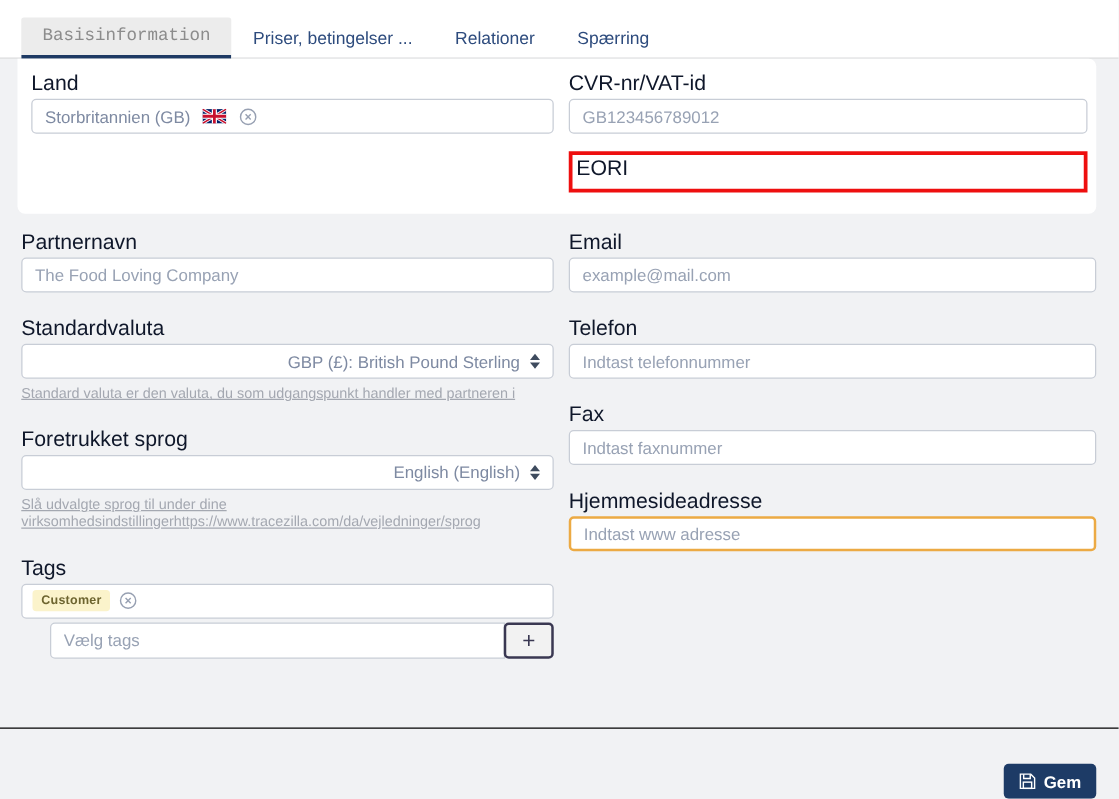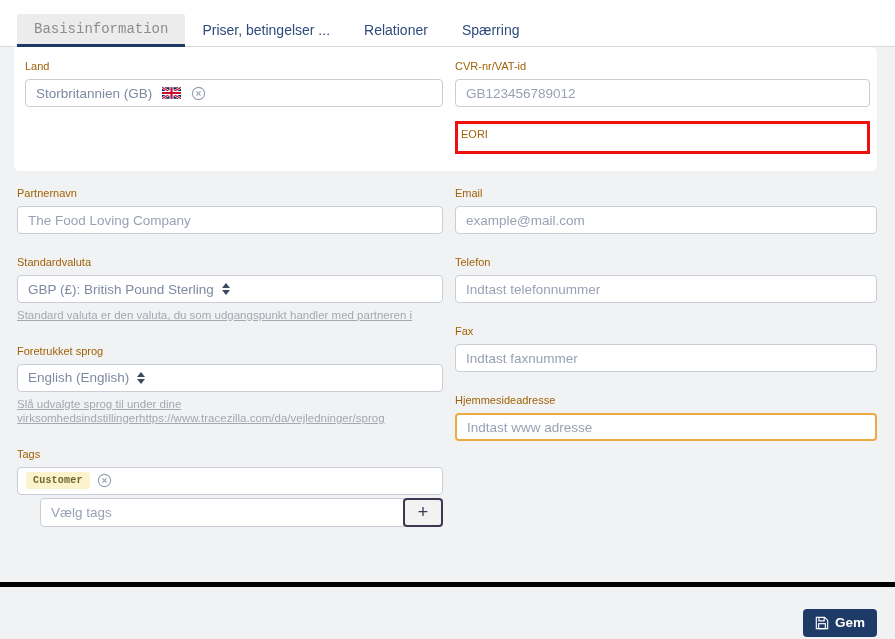--- a/index.html
+++ b/index.html
@@ -59,22 +59,22 @@
     grid-template-columns: 426px 1fr;
     column-gap:12px;
     align-items:start;
   }
   .col { display:flex; flex-direction:column; }
 
   .form-group { margin-bottom:19px; }
   .form-group:last-child { margin-bottom:0; }
 
   .field-label {
-    font-size:11px;
-    color:#a16207;
+    font-size:17px;
+    color:#0f172a;
     margin-bottom:3px;
     line-height:19px;
   }
 
   .text-input, .fake-input, .select-box {
     width:100%;
     height:28px;
     border:1px solid #c8cdd6;
     border-radius:4px;
     background:#ffffff;
@@ -86,21 +86,21 @@
     display:block;
   }
   .text-input::placeholder { color:#98a2b4; opacity:1; }
 
   .fake-input { display:flex; align-items:center; gap:10px; }
   .fake-input .value-text { color:#7e8aa2; }
 
   .select-box {
     display:flex;
     align-items:center;
-    justify-content:flex-start;
+    justify-content:flex-end;
     cursor:pointer;
   }
   .updown { display:flex; flex-direction:column; gap:2px; margin-left:8px; }
   .updown .up {
     width:0;height:0;
     border-left:4px solid transparent;
     border-right:4px solid transparent;
     border-bottom:5px solid #3e4b5e;
   }
   .updown .down {
@@ -132,21 +132,20 @@
     width:100%;
     min-height:28px;
     border:1px solid #c8cdd6;
     border-radius:4px;
     background:#fff;
     display:flex;
     align-items:center;
     gap:7px;
     padding:0 8px;
     margin-bottom:3px;
-    font-family:Liberation Mono, monospace;
   }
   .tag-chip {
     background:#fbf3cb;
     color:#6e6530;
     font-size:10px;
     font-weight:bold;
     padding:3px 7px;
     border-radius:3px;
     letter-spacing:.2px;
   }
@@ -166,27 +165,27 @@
     align-items:center;
     justify-content:center;
     cursor:pointer;
   }
 
   .icon-btn { display:inline-flex; align-items:center; cursor:pointer; background:none; border:none; padding:0; }
 
   
   .footer {
     margin-top:auto;
-    border-top:5px solid #000000;
+    border-top:1px solid #000000;
     padding:19px 18px 0 18px;
     height:57px;
     flex:0 0 57px;
     display:flex;
     justify-content:flex-end;
-    align-items:center;
+    align-items:flex-end;
   }
   .save-btn {
     background:#1d3b66;
     color:#ffffff;
     border:none;
     border-radius:4px;
     height:28px;
     padding:0 12px;
     font-family:"Liberation Sans", sans-serif;
     font-size:13.5px;

